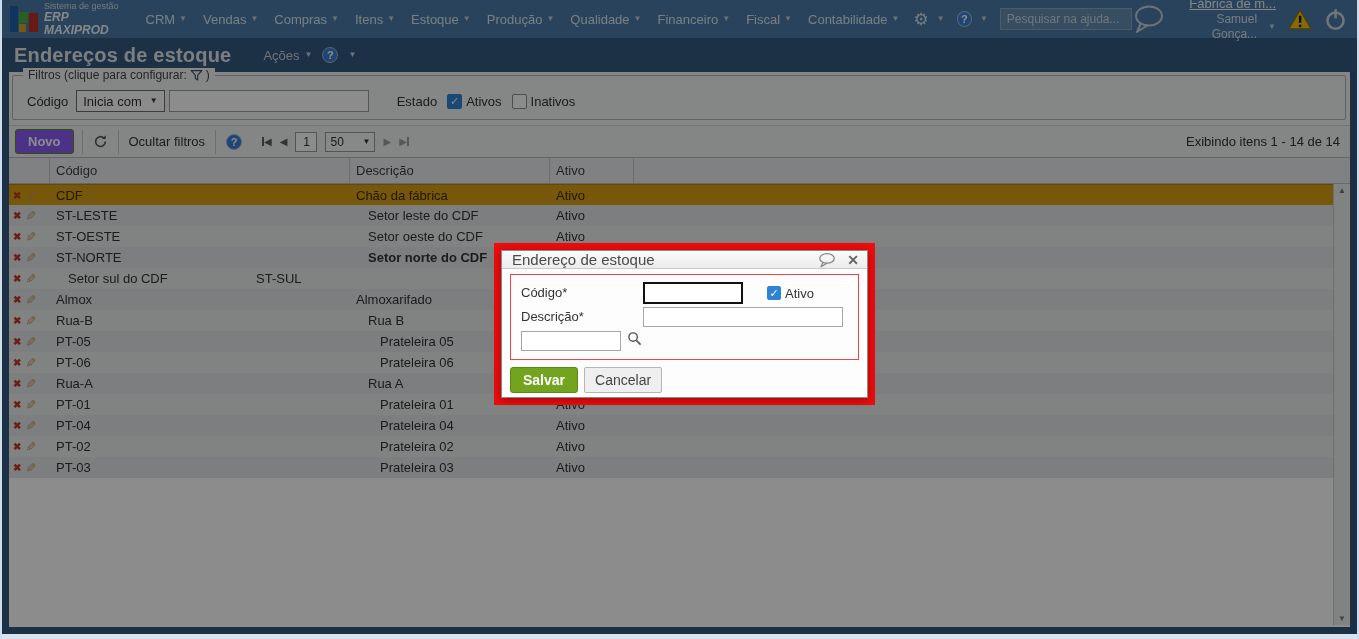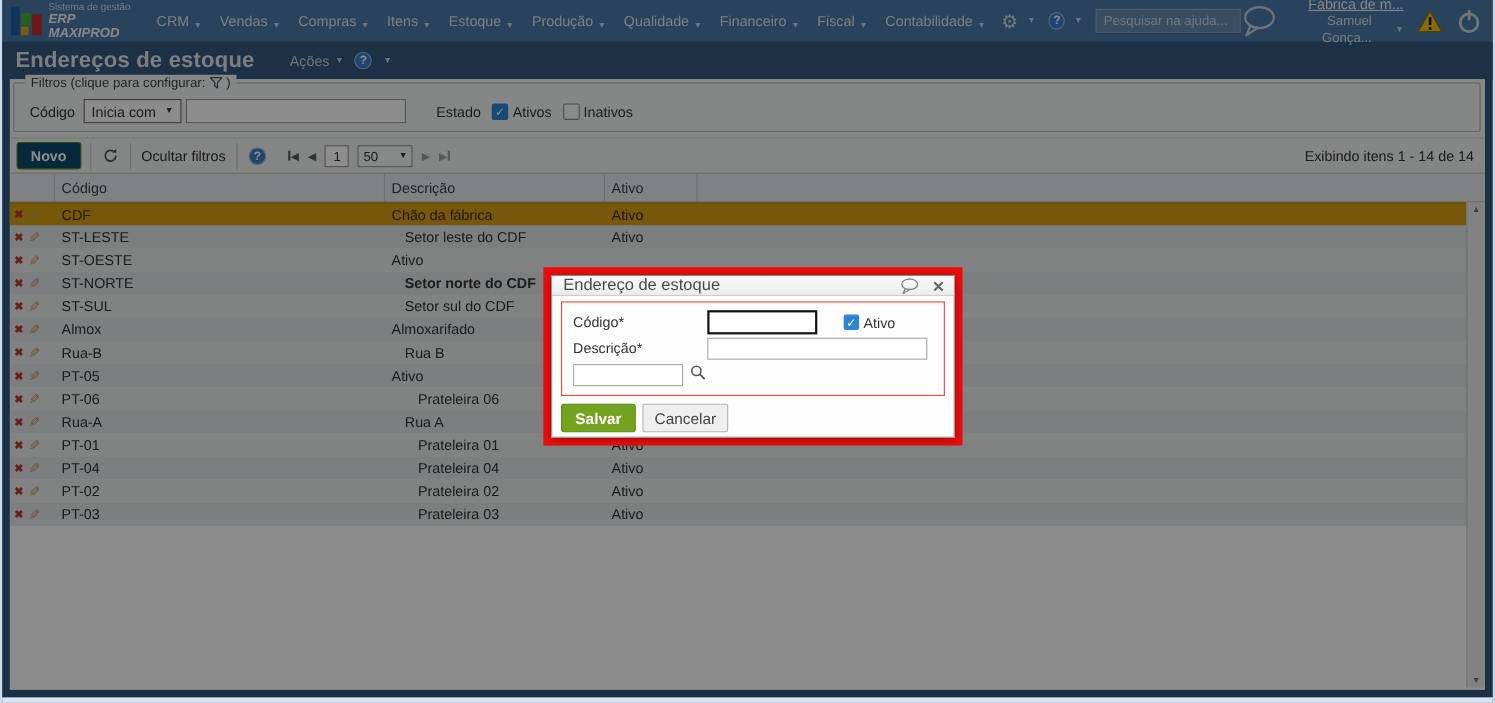--- a/index.html
+++ b/index.html
@@ -14,35 +14,35 @@
   .logo-mark { display:flex; align-items:flex-end; gap:1px; height:26px; }
   .lm-blue { width:8px; height:26px; background:#1f5fa8; }
   .lm-mid { display:flex; flex-direction:column; gap:1px; }
   .lm-green { width:9px; height:11px; background:#4caf3e; }
   .lm-yellow { width:7px; height:8px; background:#d1a320; }
   .lm-red { width:9px; height:19px; background:#c03028; }
   .logo-text { line-height:1.05; }
   .logo-top { font-size:9px; color:#d3dde6; }
   .logo-bottom { font-size:12px; font-weight:bold; font-style:italic; color:#f2f6fa; }
   .menu { display:flex; align-items:center; gap:16px; list-style:none; }
-  .menu li { display:flex; align-items:flex-end; gap:4px; color:#dde6ee; font-size:13px; cursor:pointer; white-space:nowrap; }
+  .menu li { display:flex; align-items:center; gap:4px; color:#dde6ee; font-size:13px; cursor:pointer; white-space:nowrap; }
   .caret { font-size:8px; color:#c3cedd; line-height:1; }
   .tb-icon { display:flex; align-items:center; color:#d6dfe8; }
   .gear { font-size:17px; margin-left:14px; }
   .help-circle { width:16px; height:16px; border-radius:50%; background:#3b7fd0; color:#fff; font-size:11px; font-weight:bold;
                  display:flex; align-items:center; justify-content:center; border:1px solid #9db9d6; }
   .tb-help { margin-left:12px; }
   .tb-caret { margin-left:8px; }
   .tb-search { margin-left:12px; width:132px; height:22px; background:rgba(255,255,255,0.14);
                border:1px solid #8ea4ba; color:#e8eef4; font-size:12px; padding:0 6px; }
   .tb-search::placeholder { color:#cdd8e2; }
   .tb-right { margin-left:auto; display:flex; align-items:center; gap:12px; }
   .user-block { text-align:right; line-height:1.25; }
   .company-link { color:#eef3f8; font-size:13px; text-decoration:underline; cursor:pointer; }
-  .user-name { color:#d7e0e9; font-size:12px; display:flex; align-items:center; gap:21px; justify-content:flex-end; cursor:pointer; }
+  .user-name { color:#d7e0e9; font-size:12px; display:flex; align-items:center; gap:11px; justify-content:flex-end; cursor:pointer; }
 
   
   .titlebar { height:34px; background:#335880; display:flex; align-items:center; padding:0 12px; }
   .page-title { font-size:20px; font-weight:bold; color:#e3e6e9; letter-spacing:0.2px; }
   .actions { margin-left:32px; display:flex; align-items:center; gap:5px; color:#ccd5dc; font-size:13px; cursor:pointer; }
   .actions-help { margin-left:10px; }
   .actions-caret2 { margin-left:10px; }
 
   
   .main { position:absolute; left:7px; right:7px; top:72px; bottom:12px; background:#fff; display:flex; flex-direction:column; }
@@ -57,21 +57,21 @@
   .sel .caret { color:#333; }
   .filter-input { width:200px; height:22px; border:1px solid #9a9da0; margin-left:4px; padding:0 5px; font-size:13px; }
   .estado-label { margin-left:28px; }
   .cb { width:15px; height:15px; border-radius:2px; display:inline-flex; align-items:center; justify-content:center; cursor:pointer; }
   .cb-on { background:#2f83d6; border:1px solid #2f83d6; color:#fff; font-size:11px; }
   .cb-off { background:#fdfdfd; border:1px solid #8a8d90; }
   .cb-label { margin-left:4px; }
   .gap-l { margin-left:10px; }
 
   .toolbar { height:32px; background:#f1f2f3; border-bottom:1px solid #b6b9bb; display:flex; align-items:center; }
-  .btn-novo { margin:0 8px 0 6px; padding:4px 12px; background:#0c4a6e; border:1px solid #5d8a12; border-radius:3px;
+  .btn-novo { margin:0 8px 0 6px; padding:4px 12px; background:#8b5cf6; border:1px solid #5d8a12; border-radius:3px;
               color:#fff; font-weight:bold; font-size:13px; cursor:pointer; }
   .t-sep { width:1px; height:24px; background:#c3c6c8; }
   .t-item { padding:0 10px; display:flex; align-items:center; font-size:13px; color:#333; cursor:pointer; height:100%; }
   .pager { display:flex; align-items:center; gap:8px; padding:0 10px; }
   .pg-btn { color:#5a5e62; font-size:10px; cursor:pointer; display:flex; align-items:center; }
   .pg-btn.dim { color:#9aa0a4; }
   .pg-bar { display:inline-block; width:2px; height:9px; background:currentColor; }
   .page-box { width:22px; height:20px; border:1px solid #999; background:#fff; display:flex; align-items:center;
               justify-content:center; font-size:12px; color:#333; }
   .size-sel { width:50px; height:20px; border:1px solid #999; background:#f6f7f8; display:flex; align-items:center;
@@ -324,38 +324,39 @@
             <div class="gc gc-codigo">ST-LESTE</div>
             <div class="gc gc-desc" style="padding-left: 18px;">Setor leste do CDF</div>
             <div class="gc gc-ativo">Ativo</div>
           </div>
           <div class="grow even">
             <div class="gc gc-icons">
               <span class="del-icon">✖</span>
               <span class="edit-icon">✎</span>
             </div>
             <div class="gc gc-codigo">ST-OESTE</div>
+            <div class="gc gc-desc" style="padding-left: 18px;">Setor oeste do CDF</div>
             <div class="gc gc-ativo">Ativo</div>
           </div>
           <div class="grow odd">
             <div class="gc gc-icons">
               <span class="del-icon">✖</span>
               <span class="edit-icon">✎</span>
             </div>
             <div class="gc gc-codigo">ST-NORTE</div>
             <div class="gc gc-desc" style="padding-left: 18px; font-weight: bold;">Setor norte do CDF</div>
             <div class="gc gc-ativo">Ativo</div>
           </div>
           <div class="grow even">
             <div class="gc gc-icons">
               <span class="del-icon">✖</span>
               <span class="edit-icon">✎</span>
             </div>
+            <div class="gc gc-desc" style="padding-left: 18px;">Setor sul do CDF</div>
             <div class="gc gc-codigo">ST-SUL</div>
-            <div class="gc gc-desc" style="padding-left: 18px;">Setor sul do CDF</div>
             <div class="gc gc-ativo">Ativo</div>
           </div>
           <div class="grow odd">
             <div class="gc gc-icons">
               <span class="del-icon">✖</span>
               <span class="edit-icon">✎</span>
             </div>
             <div class="gc gc-codigo">Almox</div>
             <div class="gc gc-desc" style="padding-left: 6px;">Almoxarifado</div>
             <div class="gc gc-ativo">Ativo</div>
@@ -368,20 +369,21 @@
             <div class="gc gc-codigo">Rua-B</div>
             <div class="gc gc-desc" style="padding-left: 18px;">Rua B</div>
             <div class="gc gc-ativo">Ativo</div>
           </div>
           <div class="grow odd">
             <div class="gc gc-icons">
               <span class="del-icon">✖</span>
               <span class="edit-icon">✎</span>
             </div>
             <div class="gc gc-codigo">PT-05</div>
+            <div class="gc gc-desc" style="padding-left: 30px;">Prateleira 05</div>
             <div class="gc gc-ativo">Ativo</div>
           </div>
           <div class="grow even">
             <div class="gc gc-icons">
               <span class="del-icon">✖</span>
               <span class="edit-icon">✎</span>
             </div>
             <div class="gc gc-codigo">PT-06</div>
             <div class="gc gc-desc" style="padding-left: 30px;">Prateleira 06</div>
             <div class="gc gc-ativo">Ativo</div>

